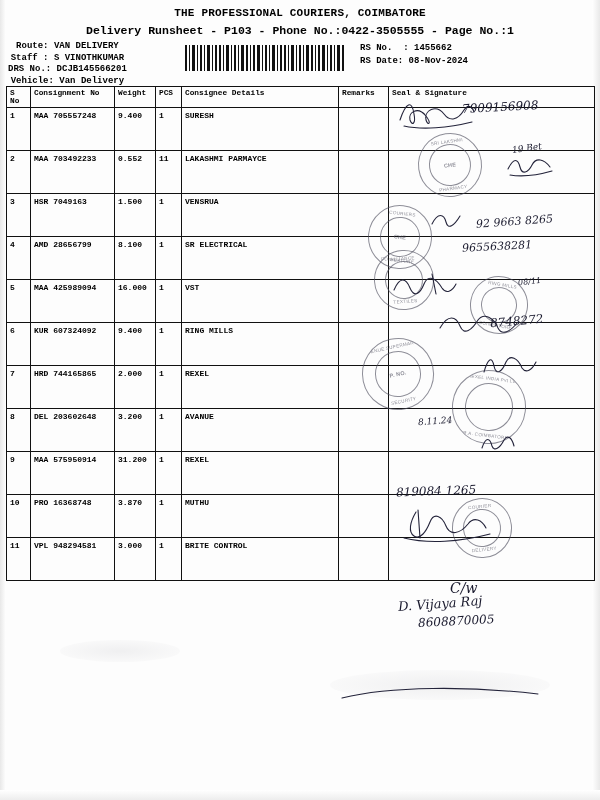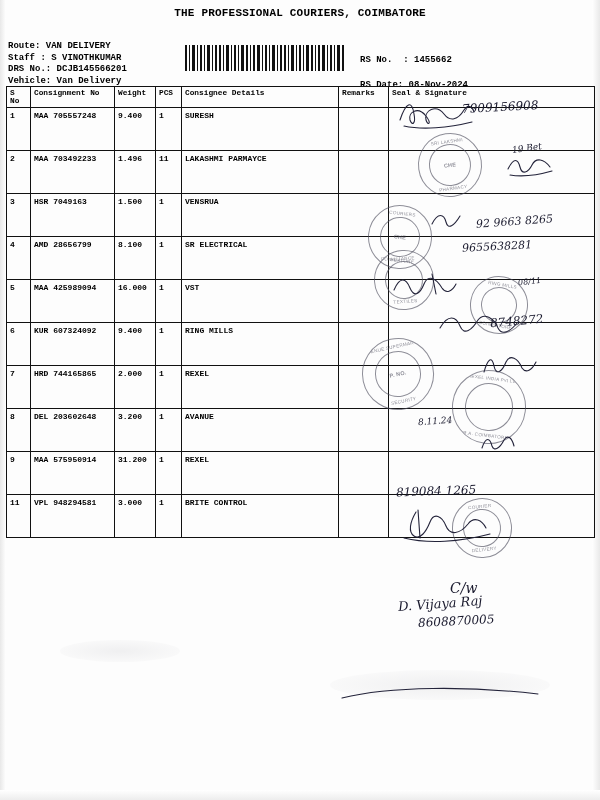--- a/index.html
+++ b/index.html
@@ -55,29 +55,30 @@
     font-size: 11.5px;
     letter-spacing: 0px;
   }
 
   .meta-left {
     position: absolute;
     left: 8px; top: 41px;
     font-size: 9px;
     line-height: 11.5px;
     font-weight: bold;
+    text-align: center;
   }
   .meta-right {
     position: absolute;
     left: 360px; top: 42px;
     font-size: 9px;
     line-height: 12.5px;
     font-weight: bold;
   }
-  .meta-right .row { white-space: pre; margin-top: 12px; }
+  .meta-right .row { white-space: pre; }
 
   .barcode {
     position: absolute;
     left: 185px;
     top: 45px;
     width: 160px;
     height: 26px;
   }
   .barcode svg { display: block; }
 
@@ -177,20 +178,21 @@
 </head>
 <body>
 
 <div class="page">
 
   <div class="scan-edge-left"></div>
   <div class="scan-edge-right"></div>
   <div class="scan-edge-bottom"></div>
 
   <div class="doc-title">THE PROFESSIONAL COURIERS, COIMBATORE</div>
+  <div class="sub-title">Delivery Runsheet - P103 - Phone No.:0422-3505555 - Page No.:1</div>
 
   <div class="meta-left">
     <div>Route: VAN DELIVERY</div>
     <div>Staff : S VINOTHKUMAR</div>
     <div>DRS No.: DCJB145566201</div>
     <div>Vehicle: Van Delivery</div>
   </div>
 
   <div class="barcode">
     <svg width="160" height="26" viewBox="0 0 160 26" aria-hidden="true">
@@ -273,21 +275,21 @@
         <td>MAA 705557248</td>
         <td>9.400</td>
         <td>1</td>
         <td>SURESH</td>
         <td></td>
         <td class="cell-seal"></td>
       </tr>
       <tr>
         <td>2</td>
         <td>MAA 703492233</td>
-        <td>1.496</td>
+        <td>0.552</td>
         <td>11</td>
         <td>LAKASHMI PARMAYCE</td>
         <td></td>
         <td class="cell-seal"></td>
       </tr>
       <tr>
         <td>3</td>
         <td>HSR 7049163</td>
         <td>1.500</td>
         <td>1</td>
@@ -339,20 +341,29 @@
         <td>AVANUE</td>
         <td></td>
         <td class="cell-seal"></td>
       </tr>
       <tr>
         <td>9</td>
         <td>MAA 575950914</td>
         <td>31.200</td>
         <td>1</td>
         <td>REXEL</td>
+        <td></td>
+        <td class="cell-seal"></td>
+      </tr>
+      <tr>
+        <td>10</td>
+        <td>PRO 16368748</td>
+        <td>3.870</td>
+        <td>1</td>
+        <td>MUTHU</td>
         <td></td>
         <td class="cell-seal"></td>
       </tr>
       <tr>
         <td>11</td>
         <td>VPL 948294581</td>
         <td>3.000</td>
         <td>1</td>
         <td>BRITE CONTROL</td>
         <td></td>

